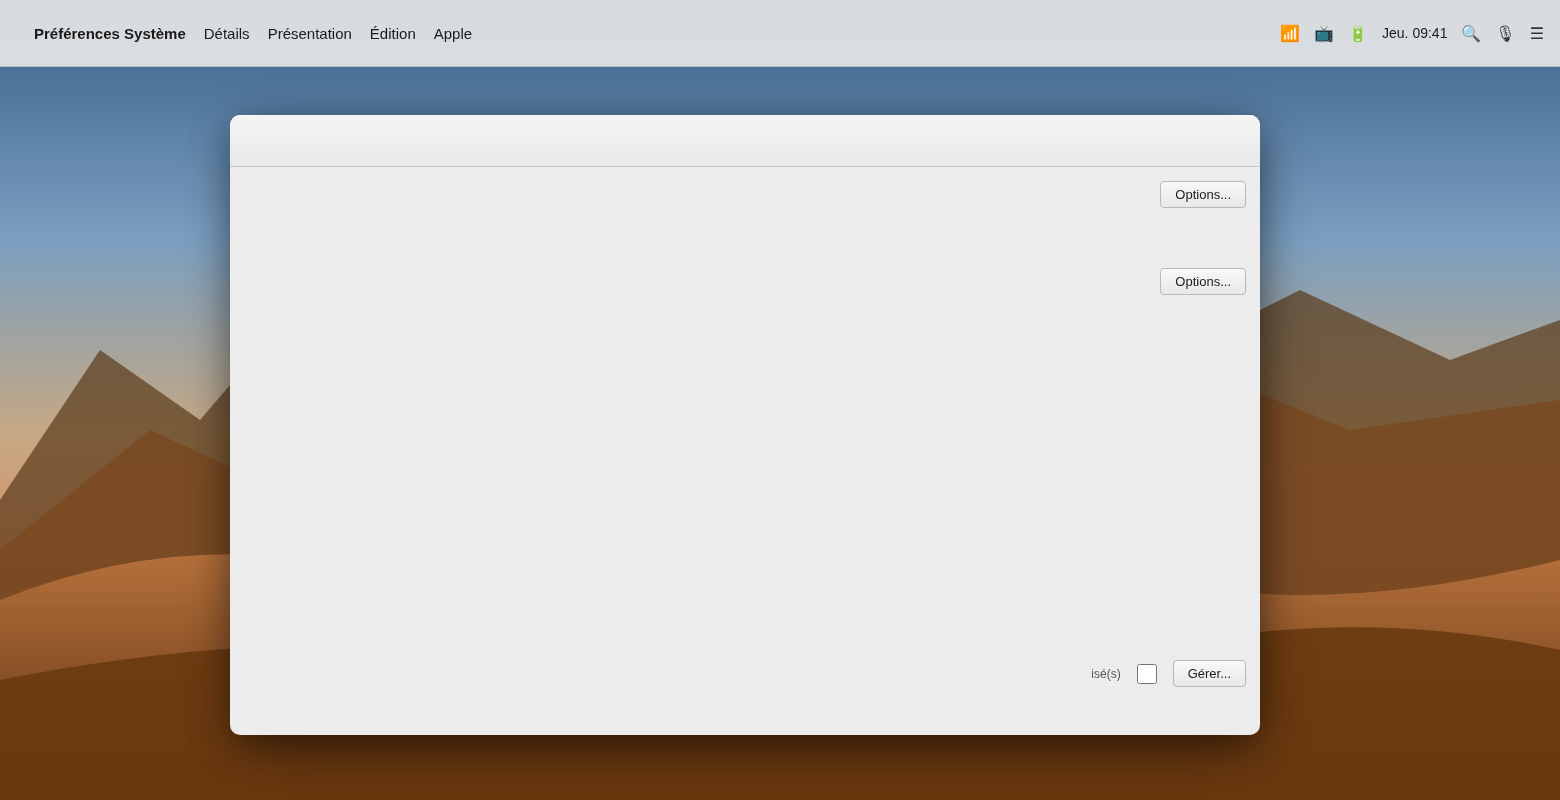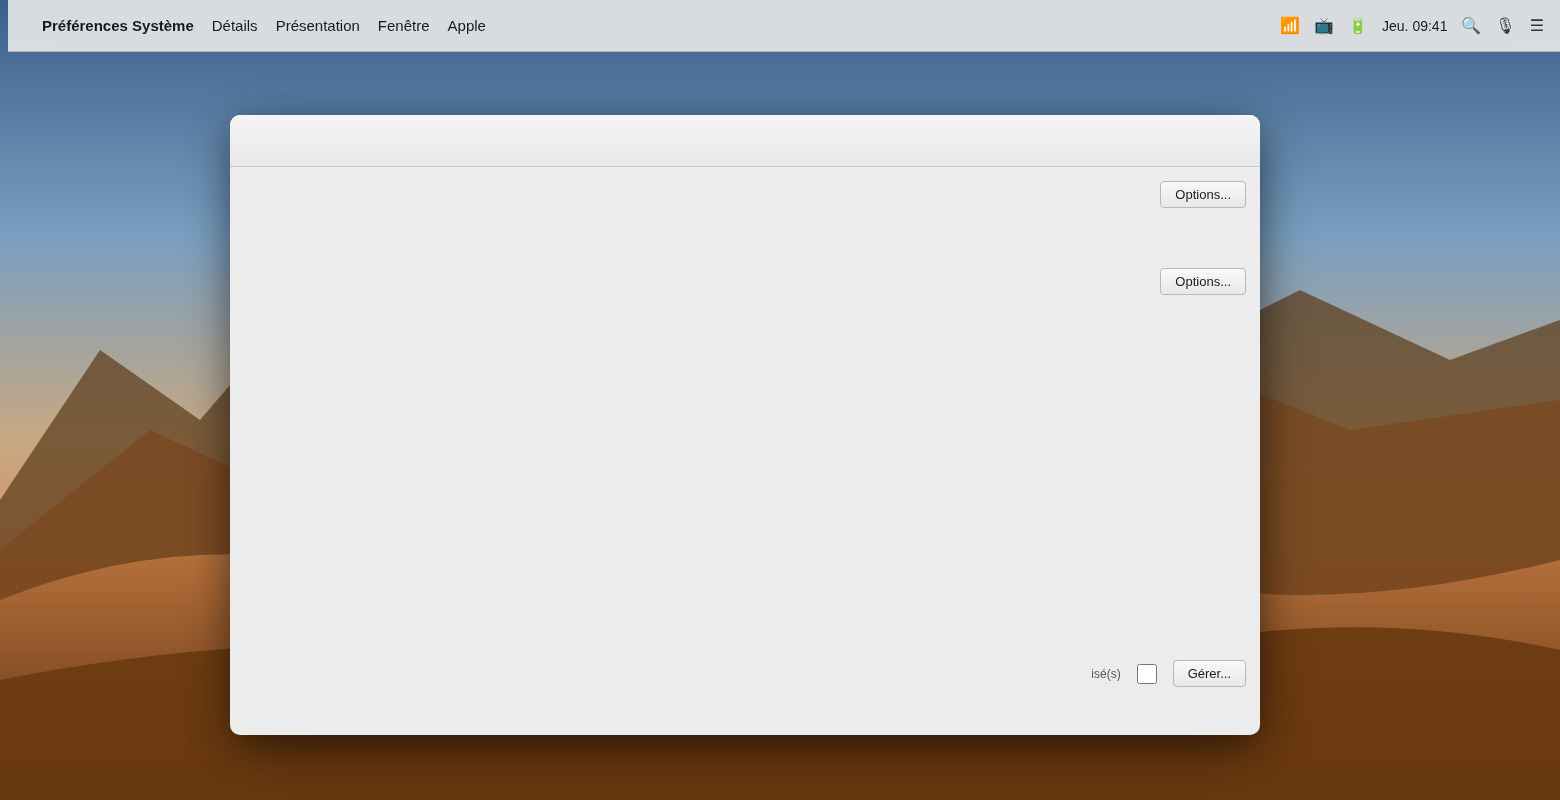--- a/index.html
+++ b/index.html
@@ -35,22 +35,22 @@
     .desert-svg {
       position: absolute;
       bottom: 0;
       width: 100%;
       height: 100%;
     }
 
     
     .menubar {
       position: absolute;
-      top: 0; left: 8px; right: 0;
-      height: 52px;
+      top: 0; left: 0; right: 0;
+      height: 67px;
       background: rgba(230, 230, 230, 0.92);
       backdrop-filter: blur(20px);
       display: flex;
       padding: 0 16px;
       z-index: 100;
       border-bottom: 1px solid rgba(0,0,0,0.15);
     }
 
     .menubar-left {
       display: flex;
@@ -512,21 +512,21 @@
     <path d="M0,680 Q300,620 600,660 Q900,700 1200,640 Q1380,610 1560,650 L1560,800 L0,800 Z" fill="#6a3a10" opacity="0.9"></path>
   </svg>
 </div>
 
 <div class="menubar">
   <div class="menubar-left">
     <span class="apple-logo"> </span>
     <span class="menubar-item bold">Préférences Système</span>
     <span class="menubar-item">Détails</span>
     <span class="menubar-item">Présentation</span>
-    <span class="menubar-item">Fenêtre</span>
+    <span class="menubar-item">Édition</span>
     <span class="menubar-item">Apple</span>
   </div>
   <div class="menubar-right">
     <span class="menubar-icon">📶</span>
     <span class="menubar-icon">📺</span>
     <span class="menubar-icon">🔋</span>
     <span class="menubar-time">Jeu. 09:41</span>
     <span class="menubar-icon">🔍</span>
     <span class="menubar-icon">🎙</span>
     <span class="menubar-icon">☰</span>

